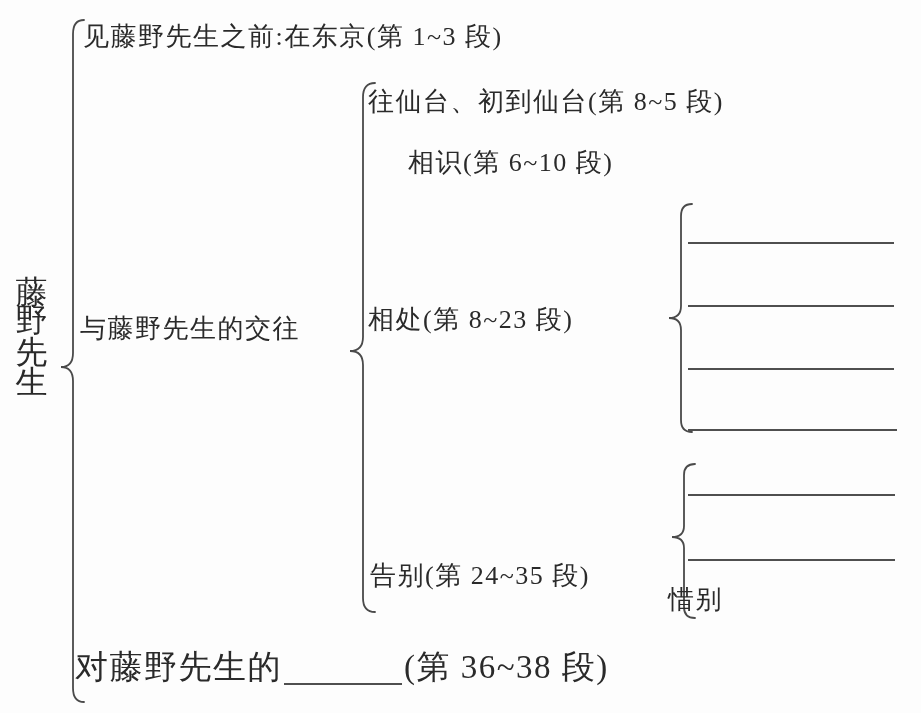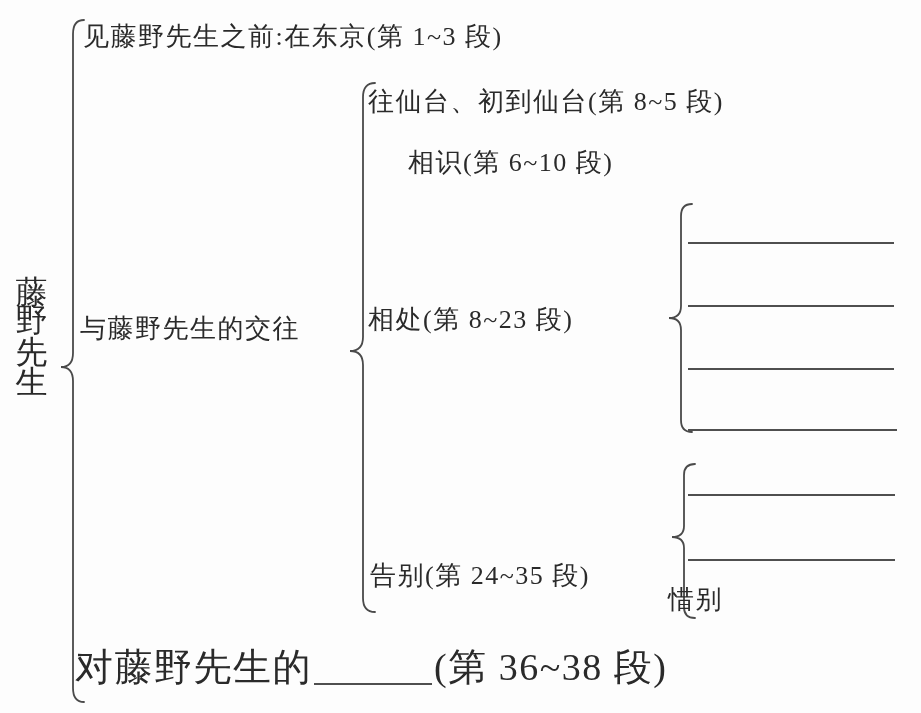--- a/index.html
+++ b/index.html
@@ -40,21 +40,21 @@
     position: absolute;
     height: 0;
     border-bottom: 2px solid #4f4f4f;
   }
   .bottom-row {
     position: absolute;
     left: 75px;
     top: 649px;
     display: flex;
     align-items: flex-end;
-    font-size: 38px;
+    font-size: 33px;
     line-height: 36px;
     white-space: nowrap;
     letter-spacing: 1.5px;
   }
   .blank-inline {
     display: inline-block;
     width: 118px;
     height: 32px;
     border-bottom: 2px solid #4f4f4f;
     margin: 0 2px;

